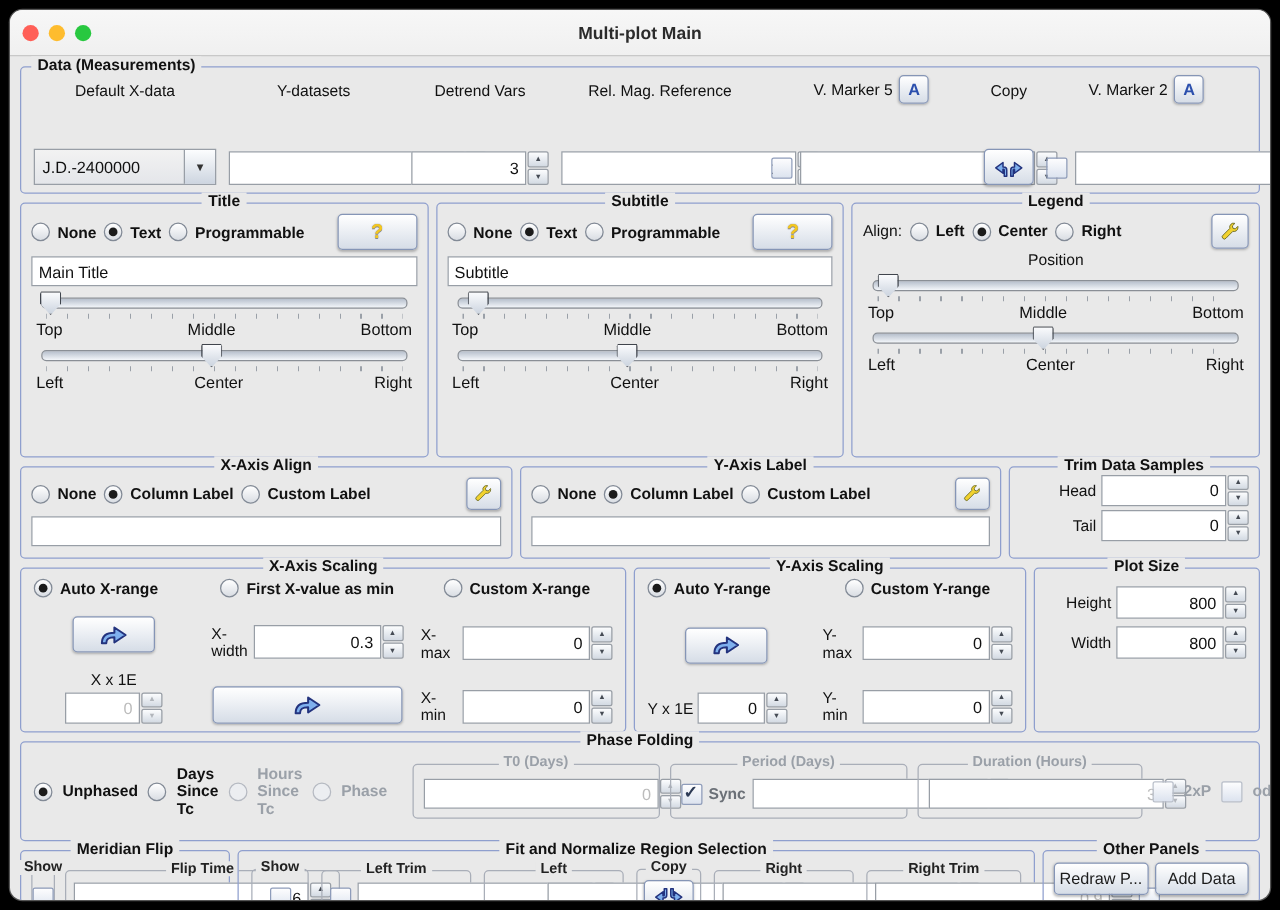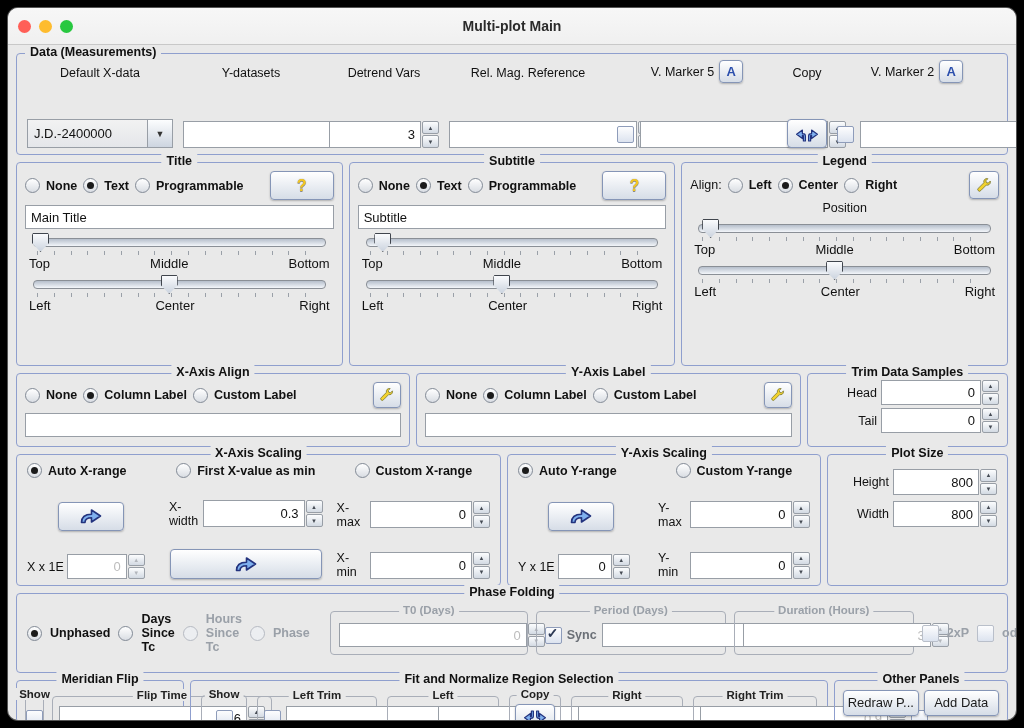--- a/index.html
+++ b/index.html
@@ -371,21 +371,21 @@
           <div class="col" style="width:128px;justify-content:space-between;">
             <div class="hc" style="gap:6px;">
               <div class="radio sel"></div>
               <span class="lbl bold">Auto X-range</span>
             </div>
             <div class="btn" style="width:64px;height:27px;align-self:center;">
               <svg class="icon-svg" width="26" height="20" viewBox="0 0 26 20">
                   <use href="#ico-arrow-right"></use>
                 </svg>
             </div>
-            <div class="hc" style="gap:3px;">
+            <div class="hc" style="gap:3px;flex-direction:column;">
               <span class="lbl">X x 1E</span>
               <div class="spinner" style="width:78px;height:25px;">
                 <input class="spin-field dis grow" readonly="" value="0" style="">
                 <div class="spin-btns">
                     <div class="spin-btn dis">▲</div>
                     <div class="spin-btn dis">▼</div>
                   </div>
               </div>
             </div>
           </div>

